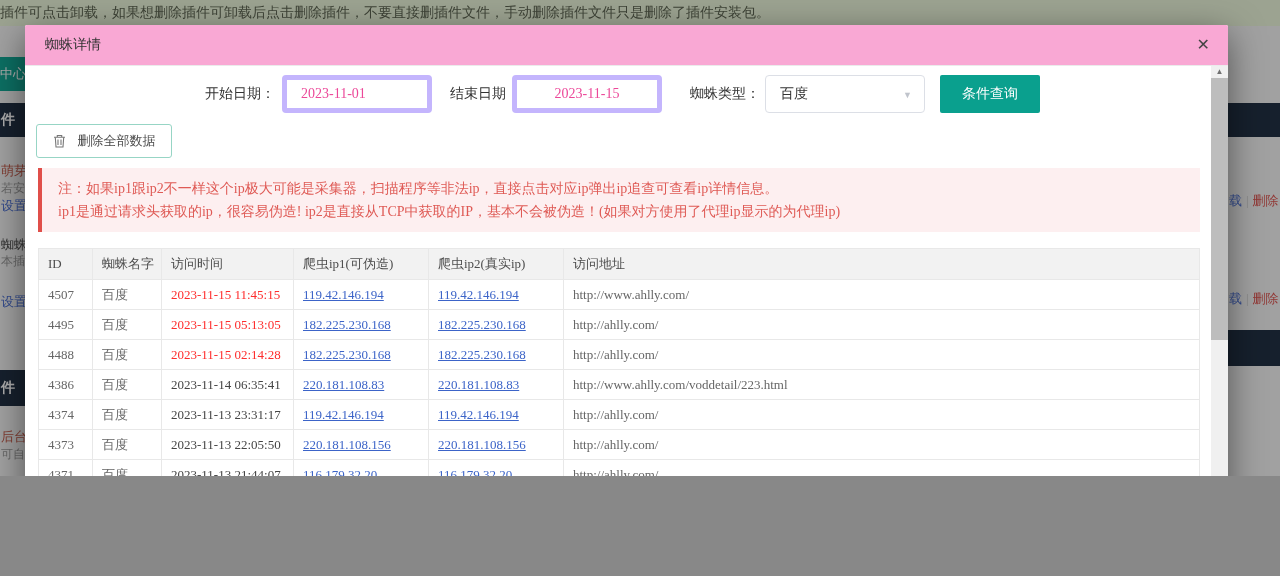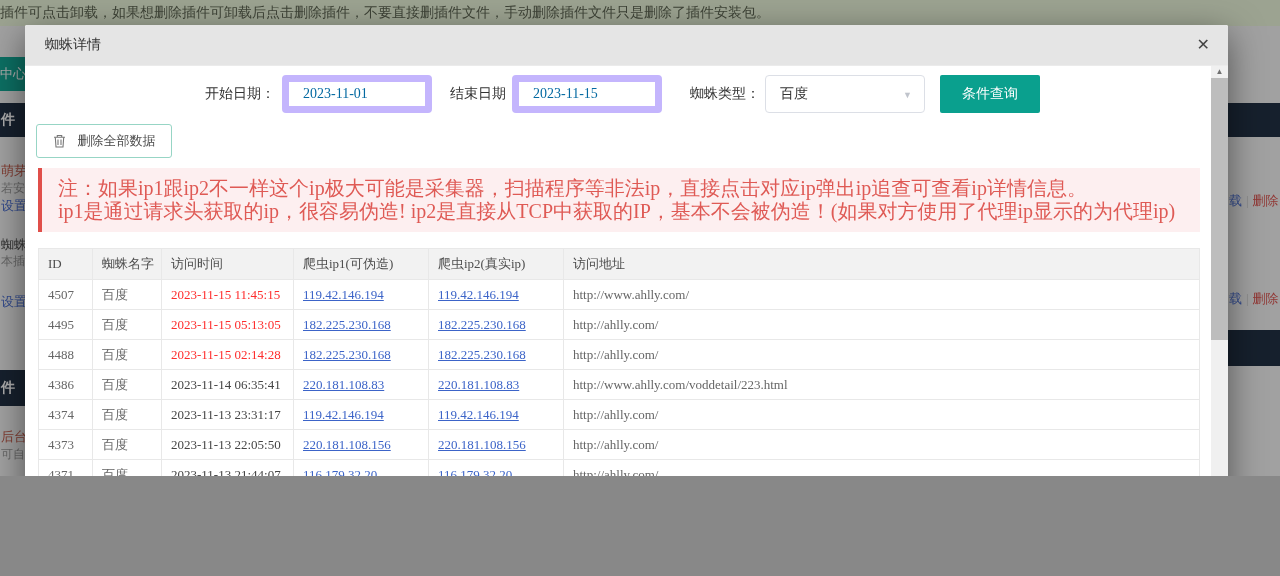--- a/index.html
+++ b/index.html
@@ -40,37 +40,37 @@
   .act-delete { color:#d9534f; }
   
   .overlay { position:absolute; inset:0; background:rgba(0,0,0,0.33); z-index:10; }
   
   .modal {
     position:absolute; left:25px; top:25px; width:1203px; height:520px;
     background:#fff; z-index:20; border-radius:2px;
     box-shadow:0 10px 35px rgba(0,0,0,0.5); overflow:hidden;
   }
   .modal-header {
-    height:40px; background:#e5e5e5; border-bottom:1px solid #ebebeb;
+    height:40px; background:#f9a8d4; border-bottom:1px solid #ebebeb;
     line-height:40px; padding:0 20px; font-size:14px; color:#333; position:relative;
   }
   .modal-close {
     position:absolute; right:18px; top:0; line-height:40px;
     font-size:16px; color:#444; cursor:pointer;
   }
   .modal-body { position:relative; height:479px; background:#fff; overflow:hidden; }
   
   .flabel { position:absolute; top:9px; height:38px; line-height:38px; font-size:14px; color:#333; }
   .lab-start { left:180px; } .lab-end { left:425px; } .lab-type { left:665px; }
   .date-input {
     position:absolute; top:9px; height:38px; width:150px; box-sizing:border-box;
-    border:7px solid #c4b5fd; border-radius:4px; padding:0 14px; font-size:14px;
-    color:#0369a1; background:#fff; outline:none; font-family:inherit;
-  }
-  .inp-start { left:257px; } .inp-end { left:487px; }
+    border:5px solid #c4b5fd; border-radius:4px; padding:0 14px; font-size:14px;
+    color:#ec4899; background:#fff; outline:none; font-family:inherit;
+  }
+  .inp-start { left:257px; } .inp-end { left:487px;text-align:center; }
   .select-box {
     position:absolute; left:740px; top:9px; width:160px; height:38px; box-sizing:border-box;
     border:1px solid #dcdfe6; border-radius:4px; background:#fff; font-size:14px; color:#333;
     line-height:36px; padding:0 30px 0 14px; cursor:pointer;
   }
   .select-arrow {
     position:absolute; right:12px; top:0; line-height:38px; font-size:9px; color:#c0c4cc;
   }
   .query-btn {
     position:absolute; left:915px; top:9px; width:100px; height:38px;
@@ -80,21 +80,21 @@
   .delete-all-btn {
     position:absolute; left:11px; top:58px; width:136px; height:34px;
     background:#fff; border:1px solid #97d5c5; border-radius:3px;
     font-size:13px; color:#4a4a4a; cursor:pointer; font-family:inherit;
     display:flex; align-items:center; justify-content:center; gap:12px;
   }
   .trash-icon { width:13px; height:14px; flex:0 0 auto; }
   .notice-box {
     position:absolute; left:13px; top:102px; width:1162px; height:64px; box-sizing:border-box;
     background:#fdeff0; border-left:4px solid #e04f4a; color:#df5a55;
-    font-size:20px; line-height:23px; padding:9px 16px 0 16px; overflow:hidden;
+    font-size:14px; line-height:23px; padding:9px 16px 0 16px; overflow:hidden;
   }
   
   .spider-table {
     position:absolute; left:13px; top:182px; width:1162px;
     border-collapse:collapse; font-size:13px; table-layout:fixed;
   }
   .spider-table th, .spider-table td {
     border:1px solid #e8e8e8; padding:0 9px; height:29px;
     text-align:left; font-weight:normal; overflow:hidden; white-space:nowrap;
   }

